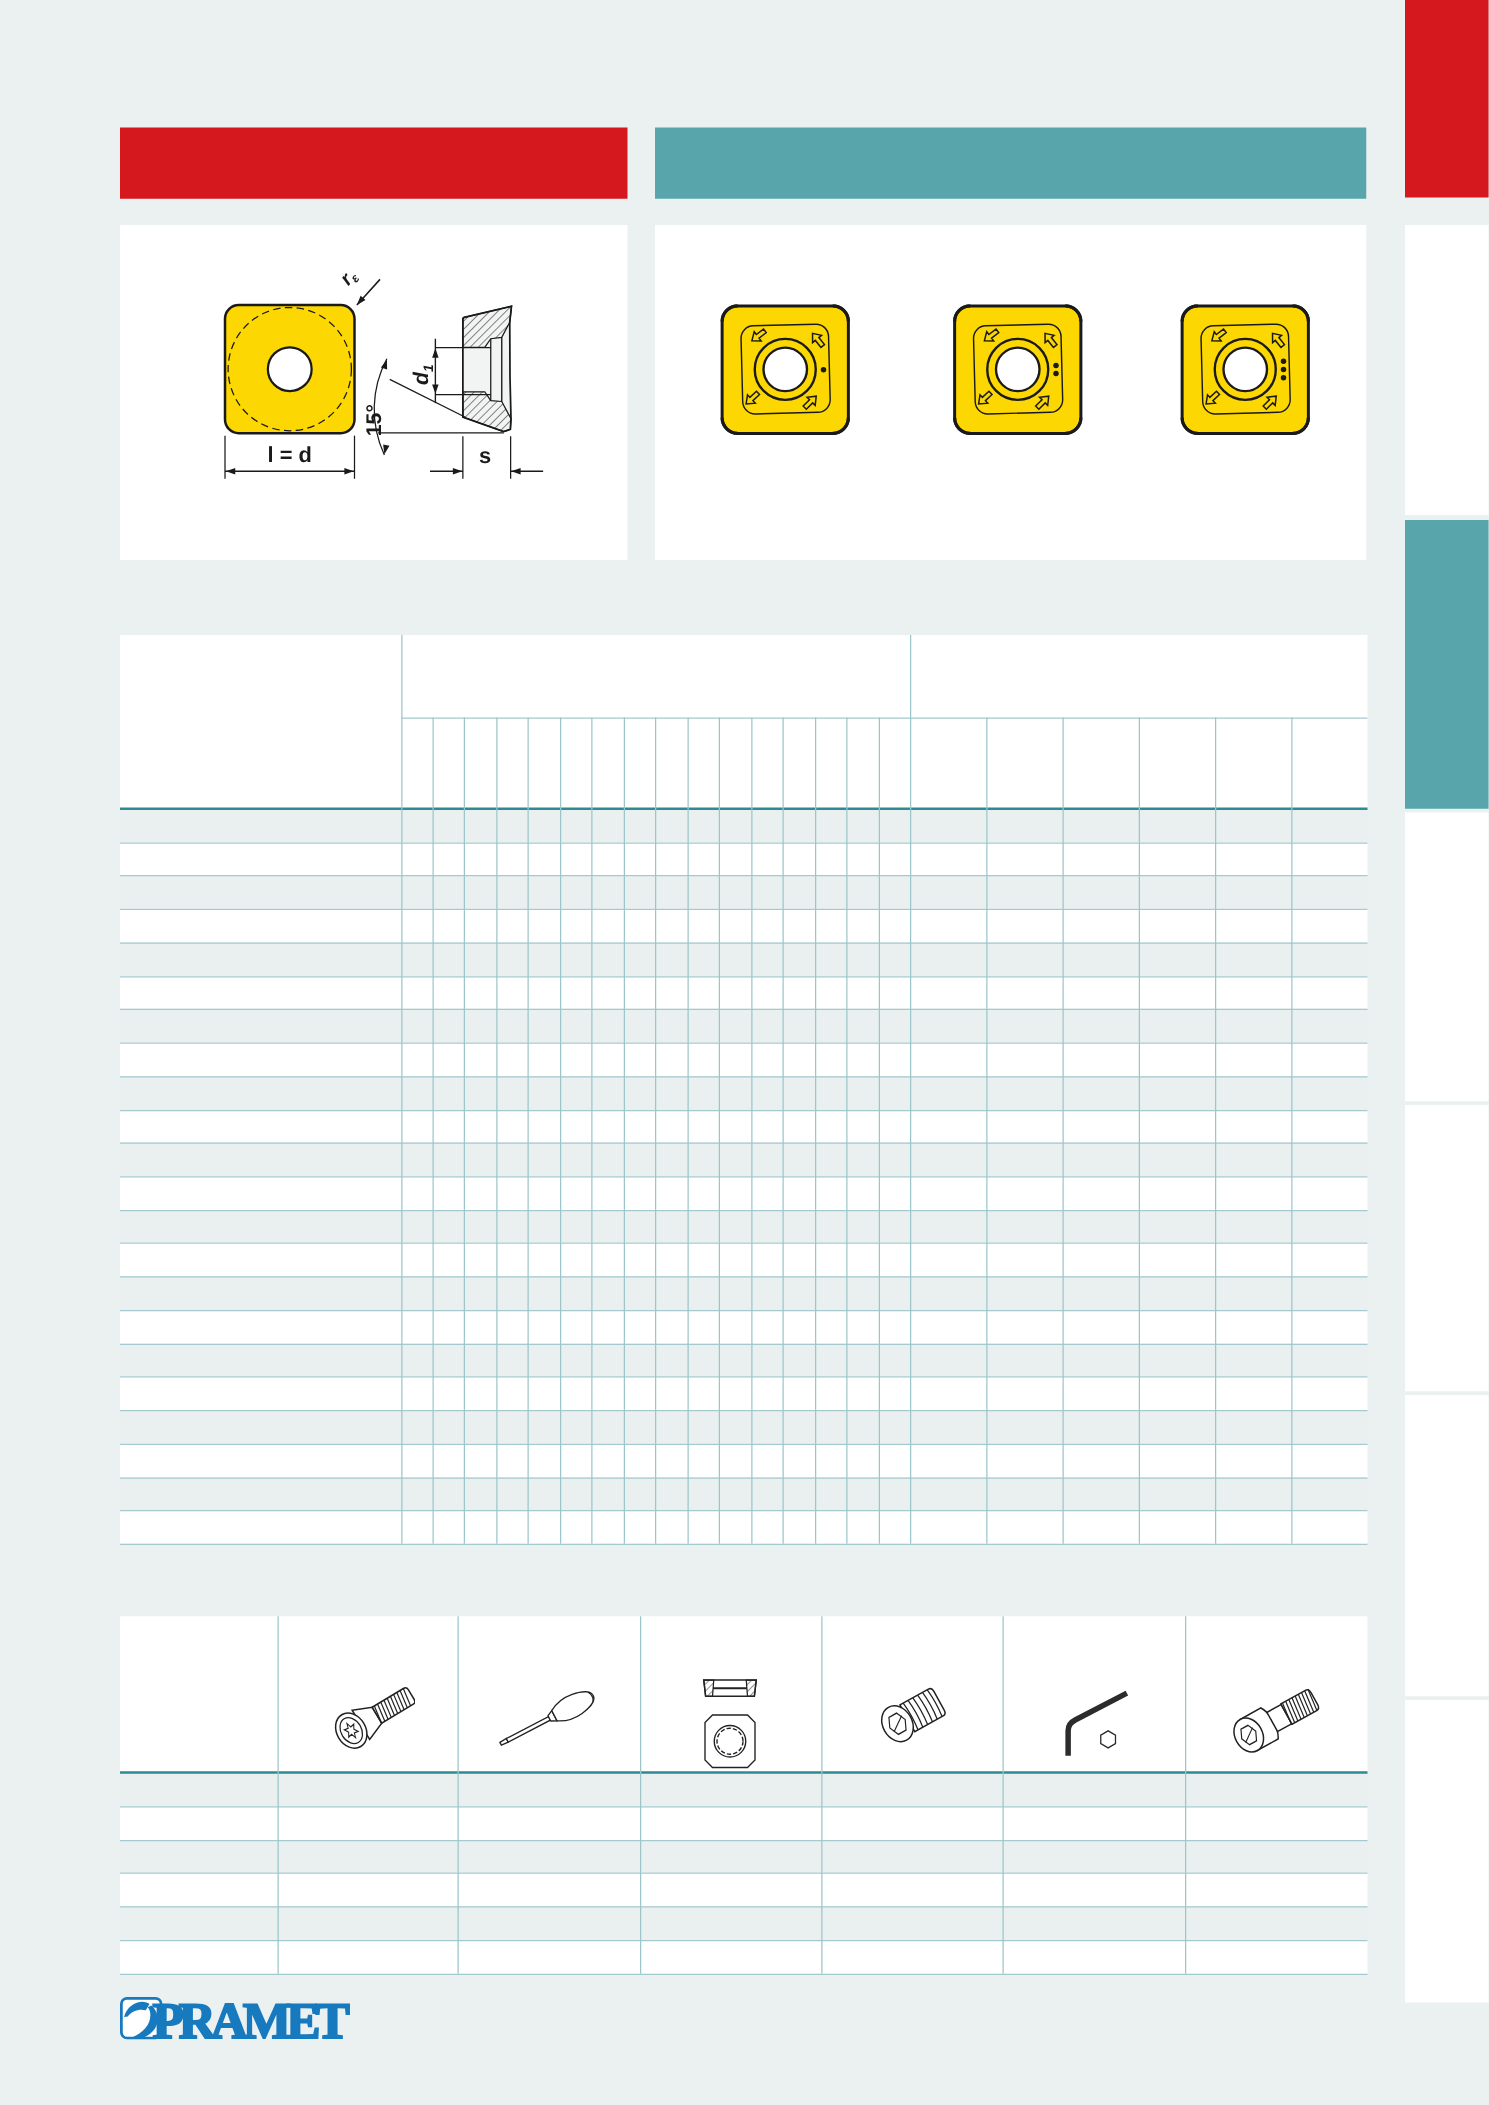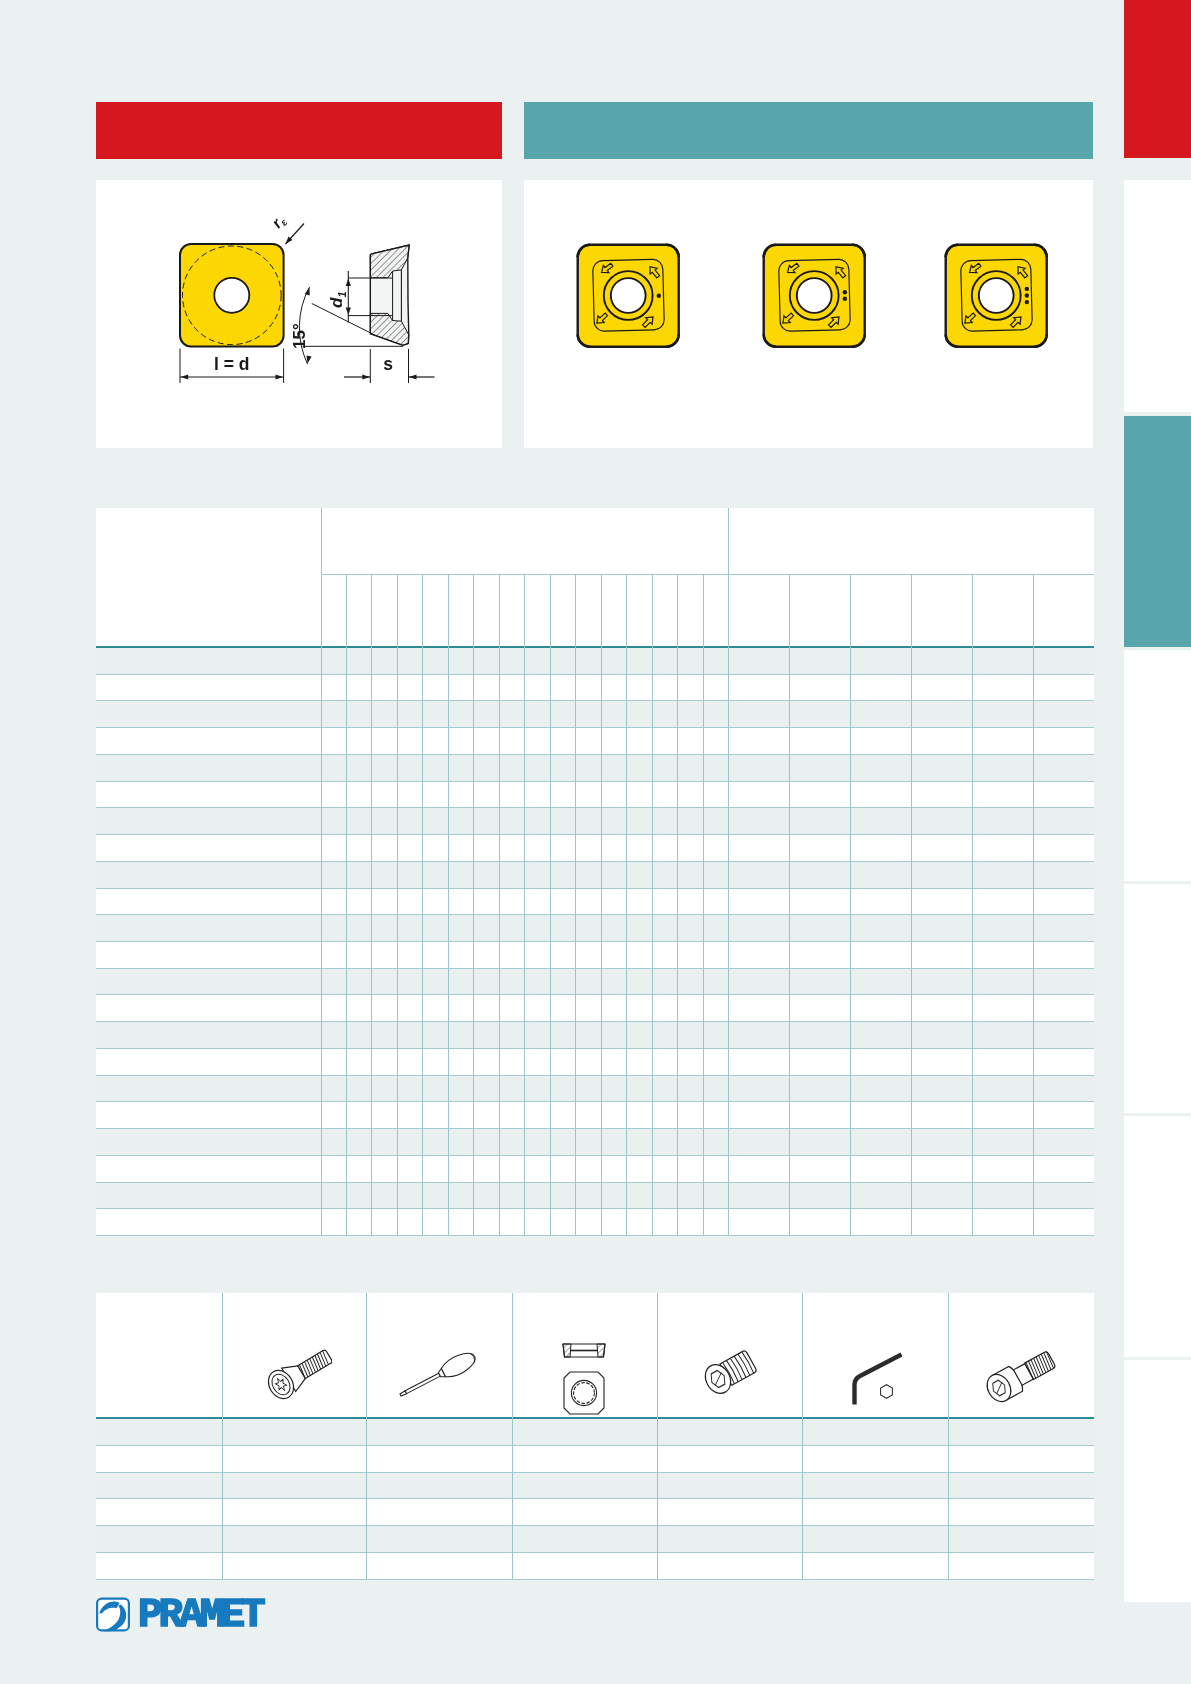--- a/index.html
+++ b/index.html
@@ -283,12 +283,12 @@
       <line x1="53.4" y1="-9.3" x2="51.4" y2="9.3" stroke-width="0.95"></line>
       <line x1="56.3" y1="-9.3" x2="54.3" y2="9.3" stroke-width="0.95"></line>
       <line x1="59.2" y1="-9.3" x2="57.2" y2="9.3" stroke-width="0.95"></line>
     </g>
   </svg>
 <svg class="abs" style="left:96px;top:1597px" width="200" height="38" viewBox="0 0 200 38">
     <rect x="1.1" y="1.6" width="31.8" height="31.8" rx="4.5" fill="#fff" stroke="#177abf" stroke-width="2.2"></rect>
     <path d="M3.2 16.5 C 5.5 8.5, 12.5 4, 19 4.5 C 21 4.6, 22.6 5.3, 23.6 6.2 L 20.6 11.2 C 15.8 9.8, 9.2 11.6, 6.2 16.2 Z" fill="#177abf"></path>
     <path d="M25 7.4 C 28.6 10.2, 30.4 14.6, 30.2 19 C 29.8 26.4, 23.8 32, 15.2 34.2 L 6.8 34.2 C 15.2 31, 21.4 26.2, 23.4 20.2 C 25 15.4, 24.3 10.8, 22.2 8.8 Z" fill="#177abf"></path>
   </svg>
-<div class="abs" style="left:138px;top:1592px;font-size:41px;font-weight:bold;color:#177abf;letter-spacing:-4px;-webkit-text-stroke:1.7px #177abf;font-family:Liberation Mono, monospace;">PRAMET</div>
+<div class="abs" style="left:122px;top:1592px;font-size:41px;font-weight:bold;color:#177abf;letter-spacing:-4px;-webkit-text-stroke:1.7px #177abf;font-family:Liberation Serif, serif;">PRAMET</div>
 </body></html>

